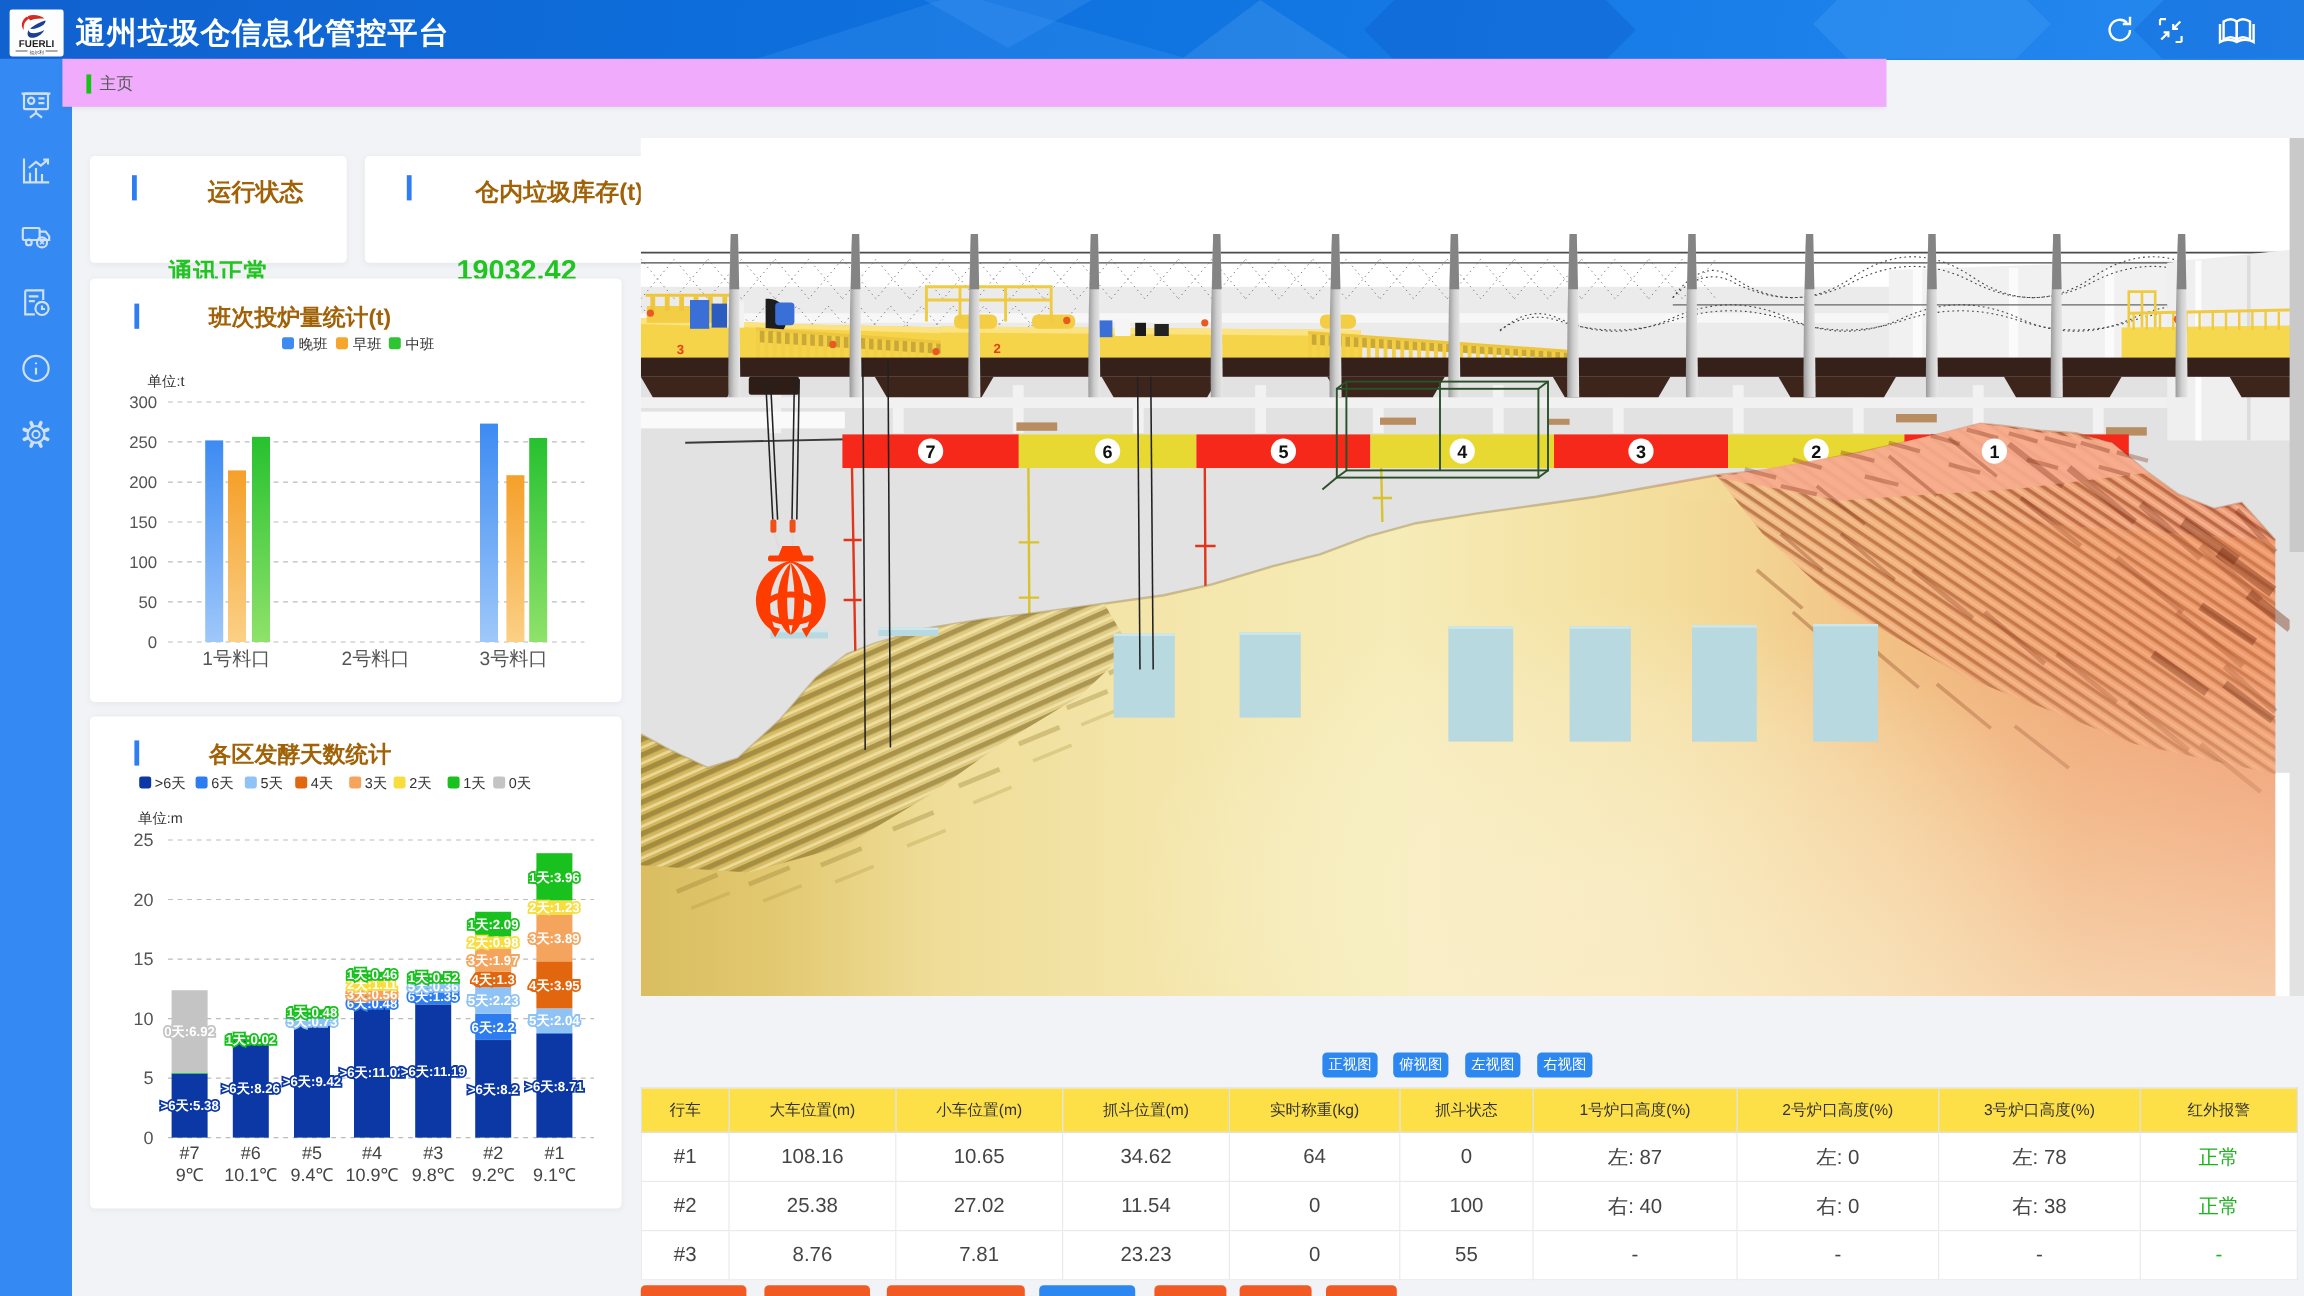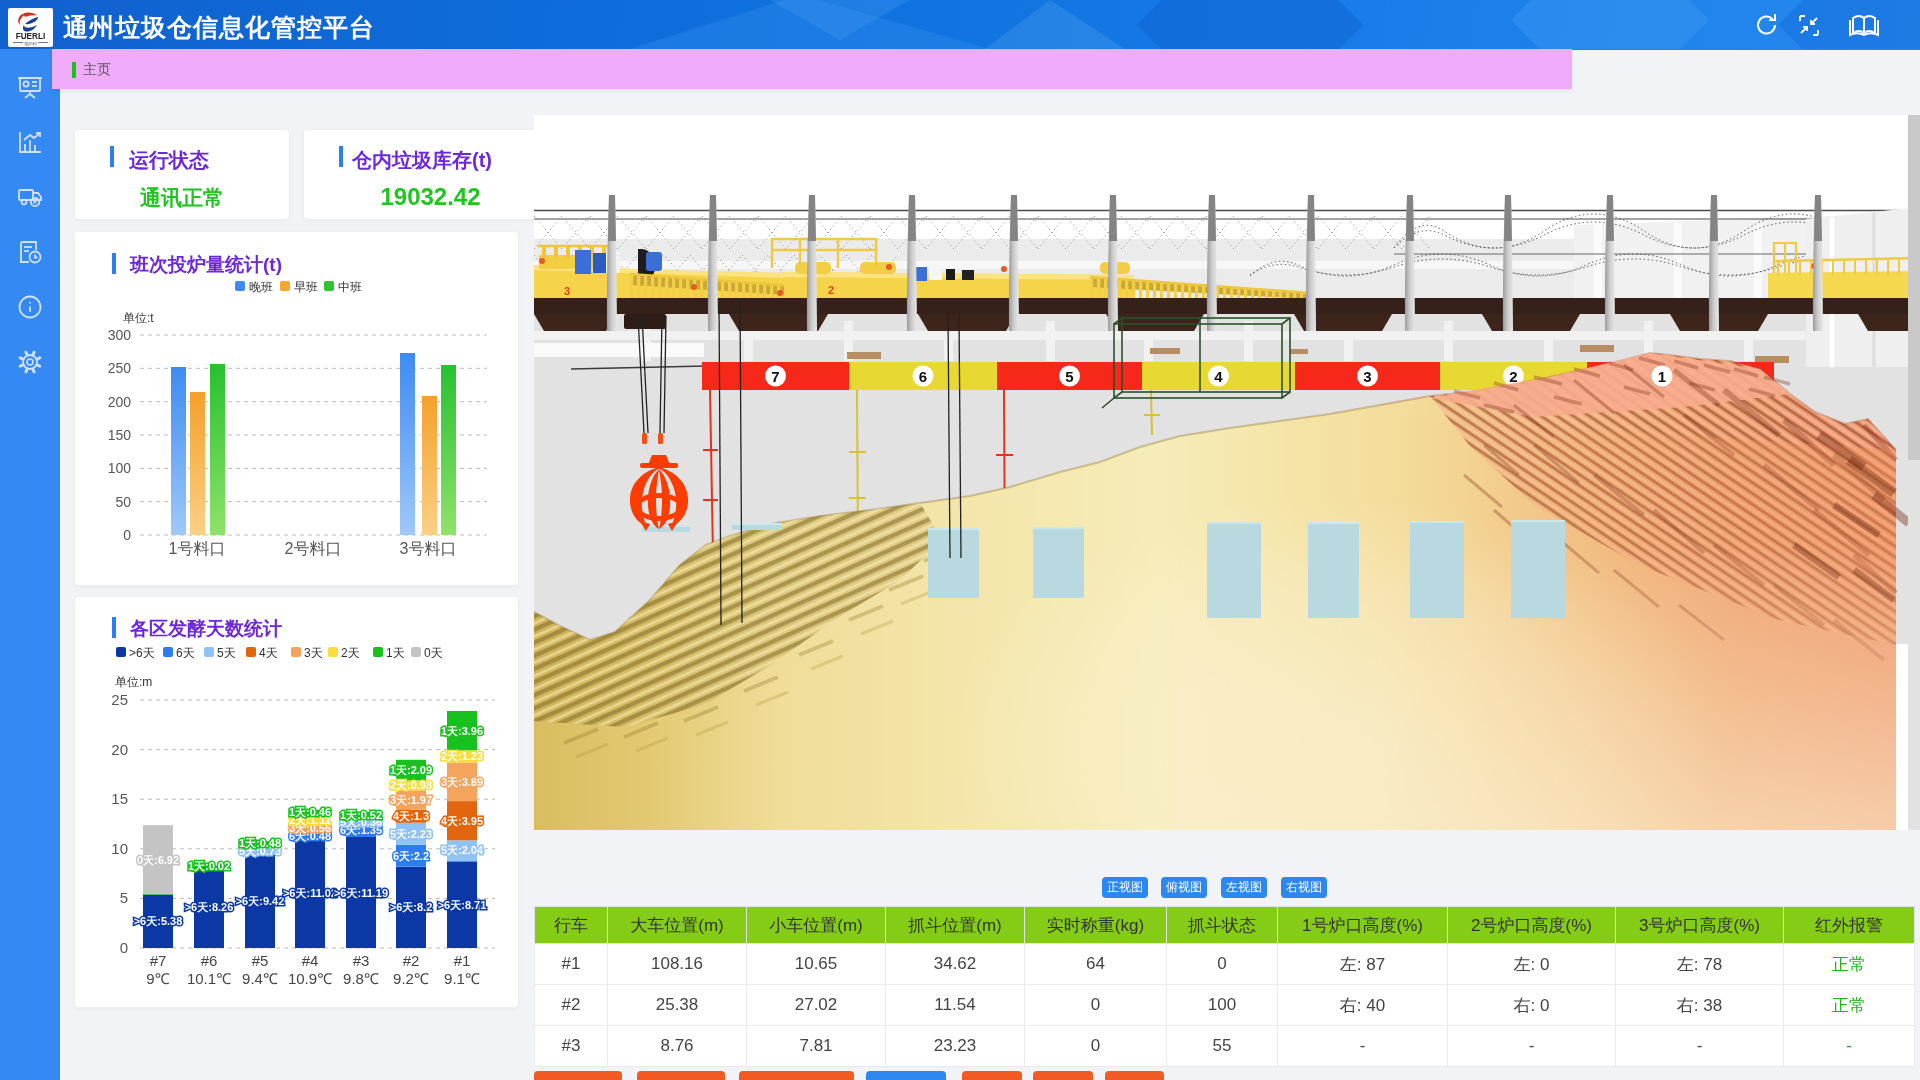--- a/index.html
+++ b/index.html
@@ -7,28 +7,28 @@
 html,body { width:1920px; height:1080px; overflow:hidden; font-family:"Liberation Sans",sans-serif; background:#f1f3f6; }
 .header { position:absolute; left:0; top:0; width:1920px; height:50px;
   background:linear-gradient(100deg,#1161cf 0%,#0d6dda 30%,#1176e2 55%,#1b80ea 78%,#2789ef 100%); overflow:hidden; }
 .hdeco { position:absolute; top:0; left:0; width:1920px; height:49px; }
 .htitle { position:absolute; left:63px; top:11px; font-size:25px; font-weight:bold; color:#fff; letter-spacing:1px; }
 .sidebar { position:absolute; left:0; top:49px; width:60px; height:1031px; background:#348af2; }
 .crumb { position:absolute; left:52px; top:49px; width:1520px; height:40px; background:#f0abfc; box-shadow:0 2px 4px rgba(0,0,0,.07); }
 .crumb .bar { position:absolute; left:20px; top:13px; width:4px; height:16px; background:#15c315; }
 .crumb .txt { position:absolute; left:31px; top:12px; font-size:14px; color:#5a5a5a; }
 .card { position:absolute; background:#fff; border-radius:4px; box-shadow:0 1px 5px rgba(0,0,0,.05); }
-.ctitle { position:absolute; font-size:19px; font-weight:bold; color:#6d28d9; }
+.ctitle { position:absolute; font-size:19px; font-weight:bold; color:#a16207;margin-left:44px; }
 .cbar { position:absolute; width:4px; height:21px; background:#2e7ef2; }
-.gval { position:absolute; width:100%; text-align:center; font-weight:bold; color:#21c421; }
+.gval { position:absolute; width:100%; text-align:center; font-weight:bold; color:#21c421;margin-top:29px; }
 .scene { position:absolute; left:534px; top:115px; width:1386px; height:715px; background:#fff; }
 .vbtn { position:absolute; top:877px; width:46px; height:21px; background:#2d87f0; border-radius:4px;
   color:#fff; font-size:12px; text-align:center; line-height:21px; }
 .dtable { position:absolute; left:534px; top:906px; width:1380px; border-collapse:collapse; table-layout:fixed; background:#fff; }
-.dtable th { background:#84cc16; font-size:17px; color:#333; font-weight:normal; height:37px; border:1px solid #dfe2e6; }
+.dtable th { background:#fde047; font-size:13px; color:#333; font-weight:normal; height:37px; border:1px solid #dfe2e6; }
 .dtable td { font-size:17px; color:#444; height:41px; text-align:center; border:1px solid #e8eaed; }
 .gr { color:#1db31d; }
 .bbtn { position:absolute; top:1071px; height:14px; border-radius:4px; }
 </style>
 </head>
 <body>
 <div class="header">
 <svg class="hdeco" viewBox="0 0 1920 49">
 <polygon points="630,49 800,-5 990,49" fill="#2f8cee" opacity="0.4"></polygon>
 <polygon points="770,0 910,0 840,40" fill="#4599f3" opacity="0.3"></polygon>

